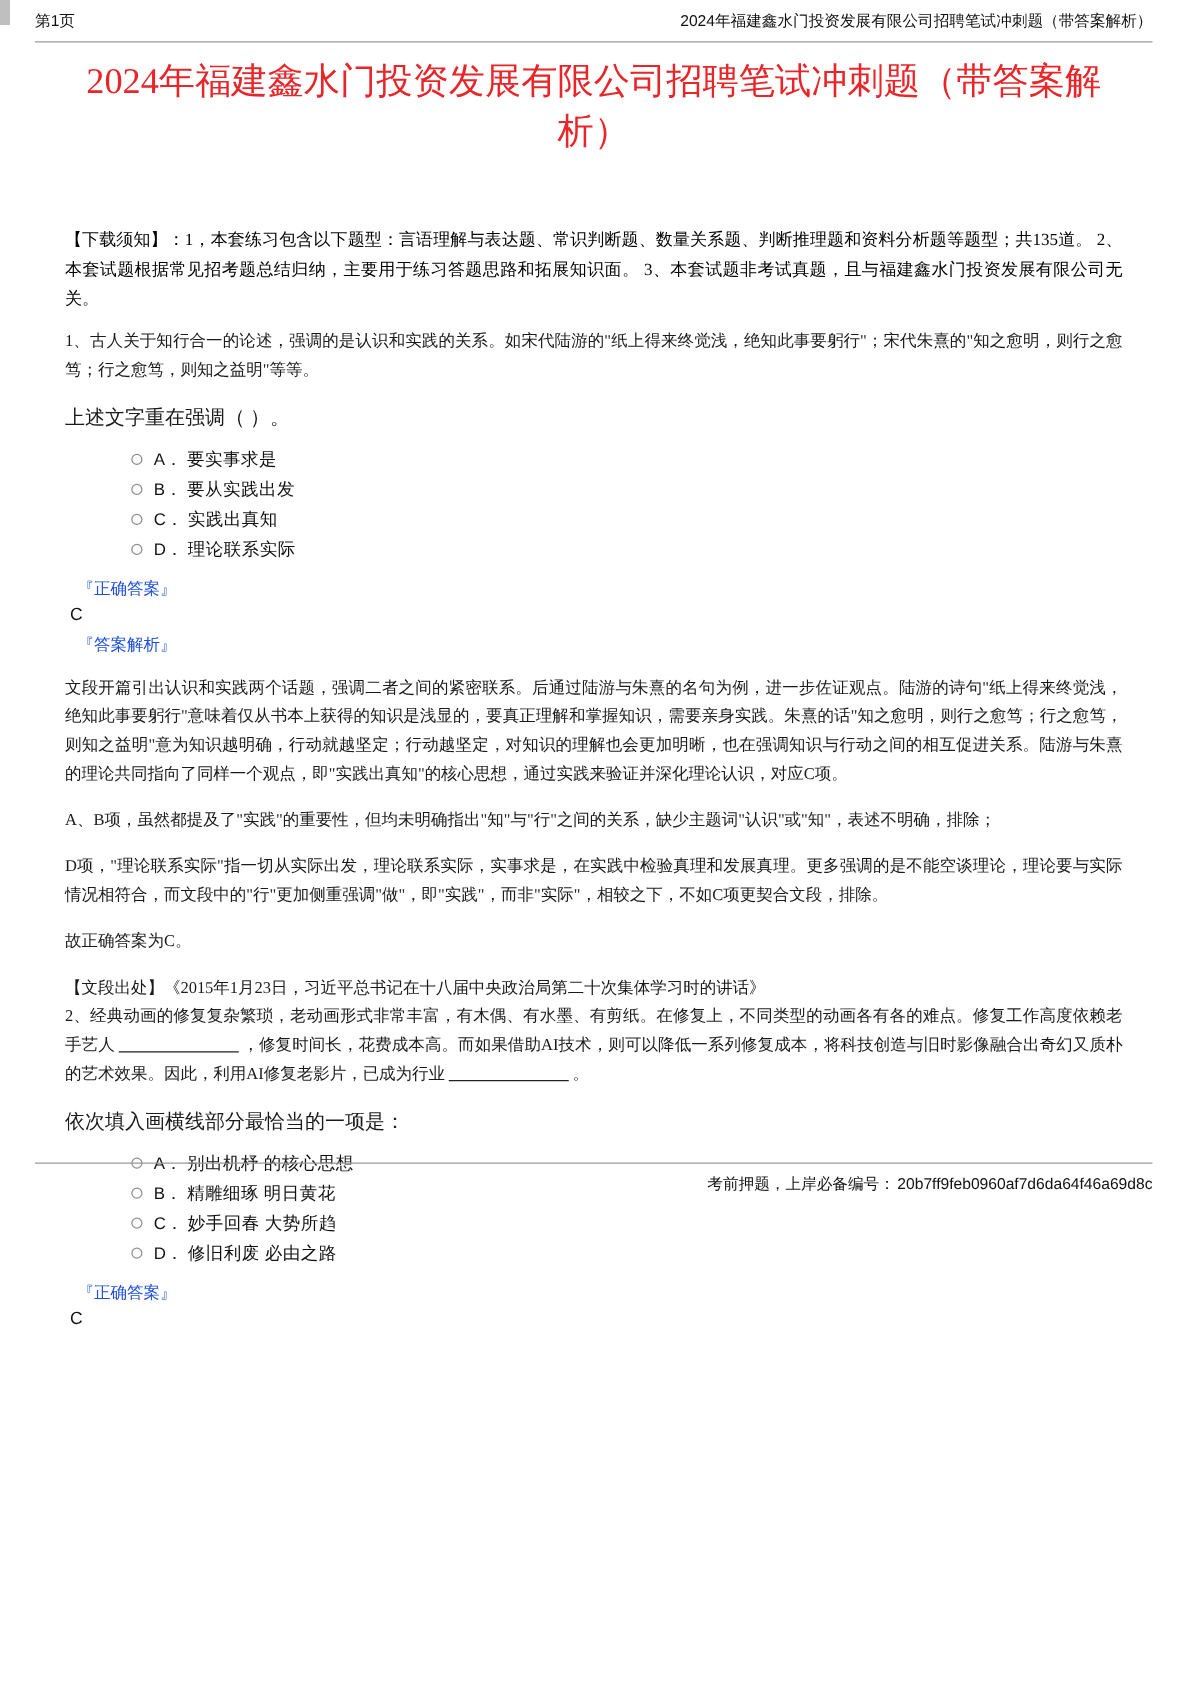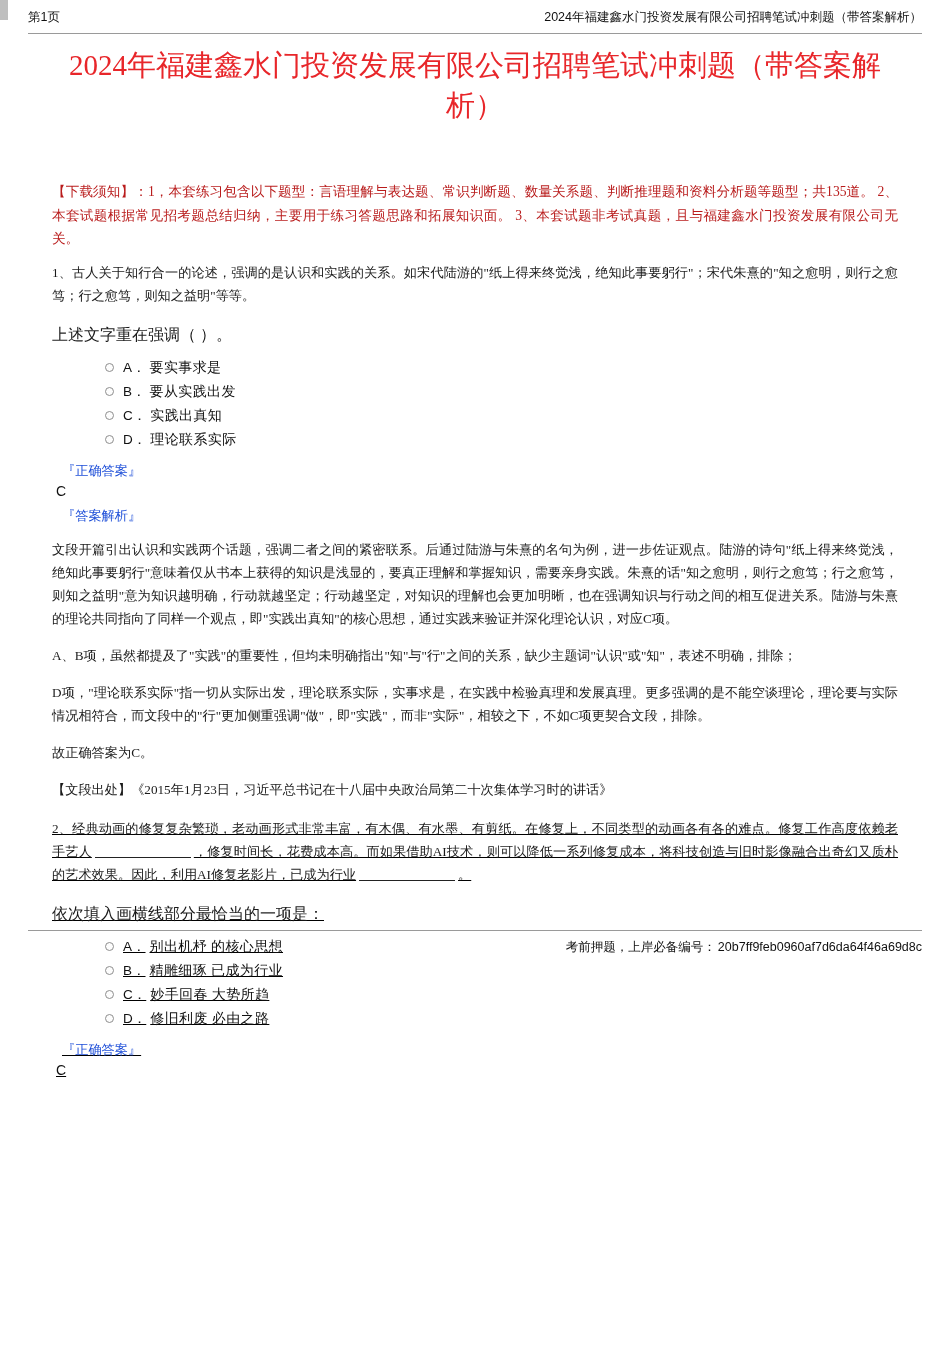--- a/index.html
+++ b/index.html
@@ -69,21 +69,21 @@
   .content {
     position: absolute;
     left: 52px;
     right: 52px;
     top: 180px;
   }
 
   .notice {
     font-size: 13.6px;
     line-height: 23.5px;
-    color: #b91c1c;
+    color: #000000;
     text-align: justify;
     margin: 0 0 10px 0;
   }
 
   .section-heading {
     color: #27276b;
     font-size: 22px;
     line-height: 34px;
     margin: 52px 0 22px 0;
     text-align: justify;
@@ -249,35 +249,35 @@
       <div class="ans-value">C</div>
       <div class="ans-label">『答案解析』</div>
 
       <p class="analysis-p">文段开篇引出认识和实践两个话题，强调二者之间的紧密联系。后通过陆游与朱熹的名句为例，进一步佐证观点。陆游的诗句"纸上得来终觉浅，绝知此事要躬行"意味着仅从书本上获得的知识是浅显的，要真正理解和掌握知识，需要亲身实践。朱熹的话"知之愈明，则行之愈笃；行之愈笃，则知之益明"意为知识越明确，行动就越坚定；行动越坚定，对知识的理解也会更加明晰，也在强调知识与行动之间的相互促进关系。陆游与朱熹的理论共同指向了同样一个观点，即"实践出真知"的核心思想，通过实践来验证并深化理论认识，对应C项。</p>
       <p class="analysis-p tight">A、B项，虽然都提及了"实践"的重要性，但均未明确指出"知"与"行"之间的关系，缺少主题词"认识"或"知"，表述不明确，排除；</p>
       <p class="analysis-p tight">D项，"理论联系实际"指一切从实际出发，理论联系实际，实事求是，在实践中检验真理和发展真理。更多强调的是不能空谈理论，理论要与实际情况相符合，而文段中的"行"更加侧重强调"做"，即"实践"，而非"实际"，相较之下，不如C项更契合文段，排除。</p>
       <p class="analysis-p tight">故正确答案为C。</p>
       <p class="source-p">【文段出处】《2015年1月23日，习近平总书记在十八届中央政治局第二十次集体学习时的讲话》</p>
     </div>
 
-    <div style="margin-top:16px;text-decoration:underline;">
+    <div style="">
       <p class="q-stem"><span>2、经典动画的修复复杂繁琐，老动画形式非常丰富，有木偶、有水墨、有剪纸。在修复上，不同类型的动画各有各的难点。修复工作高度依赖老手艺人</span><span class="blank-line"></span><span>，修复时间长，花费成本高。而如果借助AI技术，则可以降低一系列修复成本，将科技创造与旧时影像融合出奇幻又质朴的艺术效果。因此，利用AI修复老影片，已成为行业</span><span class="blank-line"></span><span>。</span></p>
 
       <p class="q-prompt">依次填入画横线部分最恰当的一项是：</p>
 
       <ul class="options">
         <li class="option-row">
           <span class="radio"></span>
           <span class="option-letter">A．</span>
           <span class="option-text">别出机杼 的核心思想</span>
         </li>
         <li class="option-row">
           <span class="radio"></span>
           <span class="option-letter">B．</span>
-          <span class="option-text">精雕细琢 已成为行业</span>
+          <span class="option-text">精雕细琢 明日黄花</span>
         </li>
         <li class="option-row">
           <span class="radio"></span>
           <span class="option-letter">C．</span>
           <span class="option-text">妙手回春 大势所趋</span>
         </li>
         <li class="option-row">
           <span class="radio"></span>
           <span class="option-letter">D．</span>
           <span class="option-text">修旧利废 必由之路</span>

